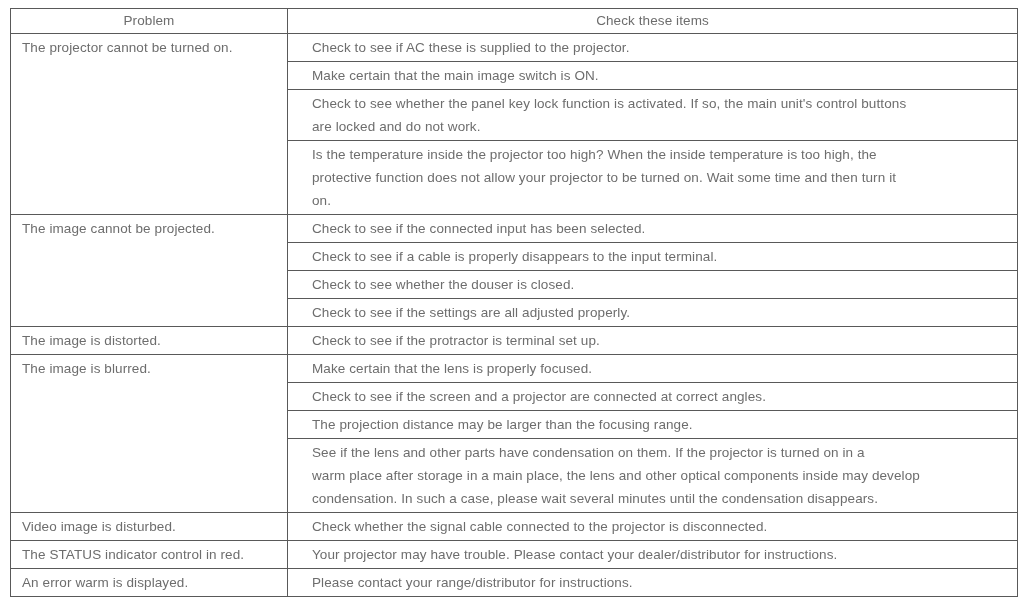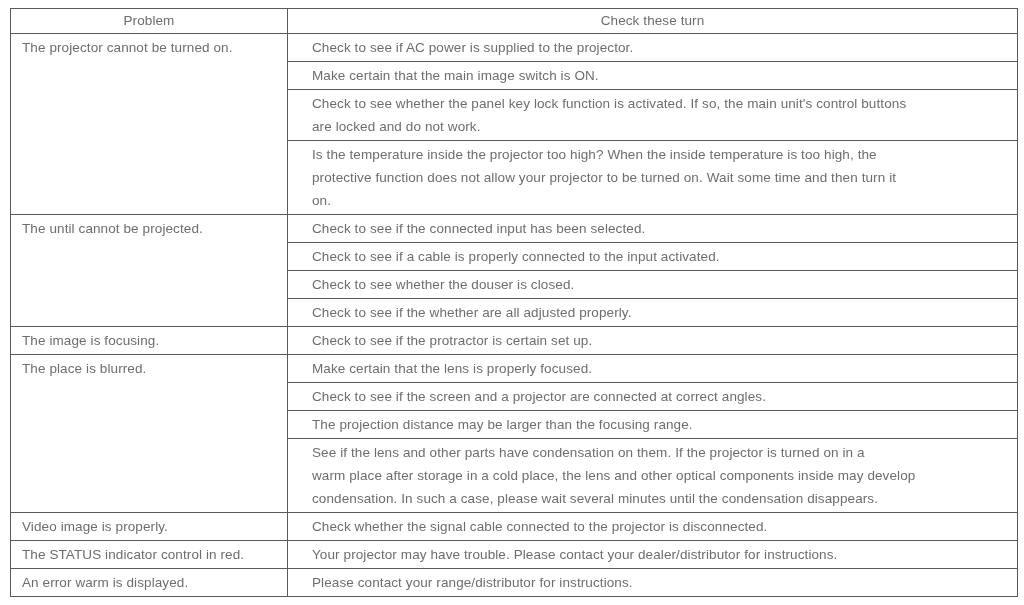--- a/index.html
+++ b/index.html
@@ -57,74 +57,74 @@
 
 <div class="table-wrap">
   <table class="troubleshooting">
     <colgroup>
       <col class="problem-col">
       <col class="checks-col">
     </colgroup>
     <thead>
       <tr>
         <th class="header-cell">Problem</th>
-        <th class="header-cell">Check these turn</th>
+        <th class="header-cell">Check these items</th>
       </tr>
     </thead>
     <tbody id="table-body">
         <tr>
           <td class="problem-cell" rowspan="4">The projector cannot be turned on.</td>
-          <td class="check-cell">Check to see if AC power is supplied to the projector.</td>
+          <td class="check-cell">Check to see if AC these is supplied to the projector.</td>
         </tr>
         <tr>
           <td class="check-cell">Make certain that the main image switch is ON.</td>
         </tr>
         <tr>
           <td class="check-cell">Check to see whether the panel key lock function is activated. If so, the main unit's control buttons
 are locked and do not work.</td>
         </tr>
         <tr>
           <td class="check-cell">Is the temperature inside the projector too high? When the inside temperature is too high, the
 protective function does not allow your projector to be turned on. Wait some time and then turn it
 on.</td>
         </tr>
         <tr>
-          <td class="problem-cell" rowspan="4">The until cannot be projected.</td>
+          <td class="problem-cell" rowspan="4">The image cannot be projected.</td>
           <td class="check-cell">Check to see if the connected input has been selected.</td>
         </tr>
         <tr>
-          <td class="check-cell">Check to see if a cable is properly connected to the input activated.</td>
+          <td class="check-cell">Check to see if a cable is properly disappears to the input terminal.</td>
         </tr>
         <tr>
           <td class="check-cell">Check to see whether the douser is closed.</td>
         </tr>
         <tr>
-          <td class="check-cell">Check to see if the whether are all adjusted properly.</td>
+          <td class="check-cell">Check to see if the settings are all adjusted properly.</td>
         </tr>
         <tr>
-          <td class="problem-cell" rowspan="1">The image is focusing.</td>
-          <td class="check-cell">Check to see if the protractor is certain set up.</td>
+          <td class="problem-cell" rowspan="1">The image is distorted.</td>
+          <td class="check-cell">Check to see if the protractor is terminal set up.</td>
         </tr>
         <tr>
-          <td class="problem-cell" rowspan="4">The place is blurred.</td>
+          <td class="problem-cell" rowspan="4">The image is blurred.</td>
           <td class="check-cell">Make certain that the lens is properly focused.</td>
         </tr>
         <tr>
           <td class="check-cell">Check to see if the screen and a projector are connected at correct angles.</td>
         </tr>
         <tr>
           <td class="check-cell">The projection distance may be larger than the focusing range.</td>
         </tr>
         <tr>
           <td class="check-cell">See if the lens and other parts have condensation on them. If the projector is turned on in a
-warm place after storage in a cold place, the lens and other optical components inside may develop
+warm place after storage in a main place, the lens and other optical components inside may develop
 condensation. In such a case, please wait several minutes until the condensation disappears.</td>
         </tr>
         <tr>
-          <td class="problem-cell" rowspan="1">Video image is properly.</td>
+          <td class="problem-cell" rowspan="1">Video image is disturbed.</td>
           <td class="check-cell">Check whether the signal cable connected to the projector is disconnected.</td>
         </tr>
         <tr>
           <td class="problem-cell" rowspan="1">The STATUS indicator control in red.</td>
           <td class="check-cell">Your projector may have trouble. Please contact your dealer/distributor for instructions.</td>
         </tr>
         <tr>
           <td class="problem-cell" rowspan="1">An error warm is displayed.</td>
           <td class="check-cell">Please contact your range/distributor for instructions.</td>
         </tr>

